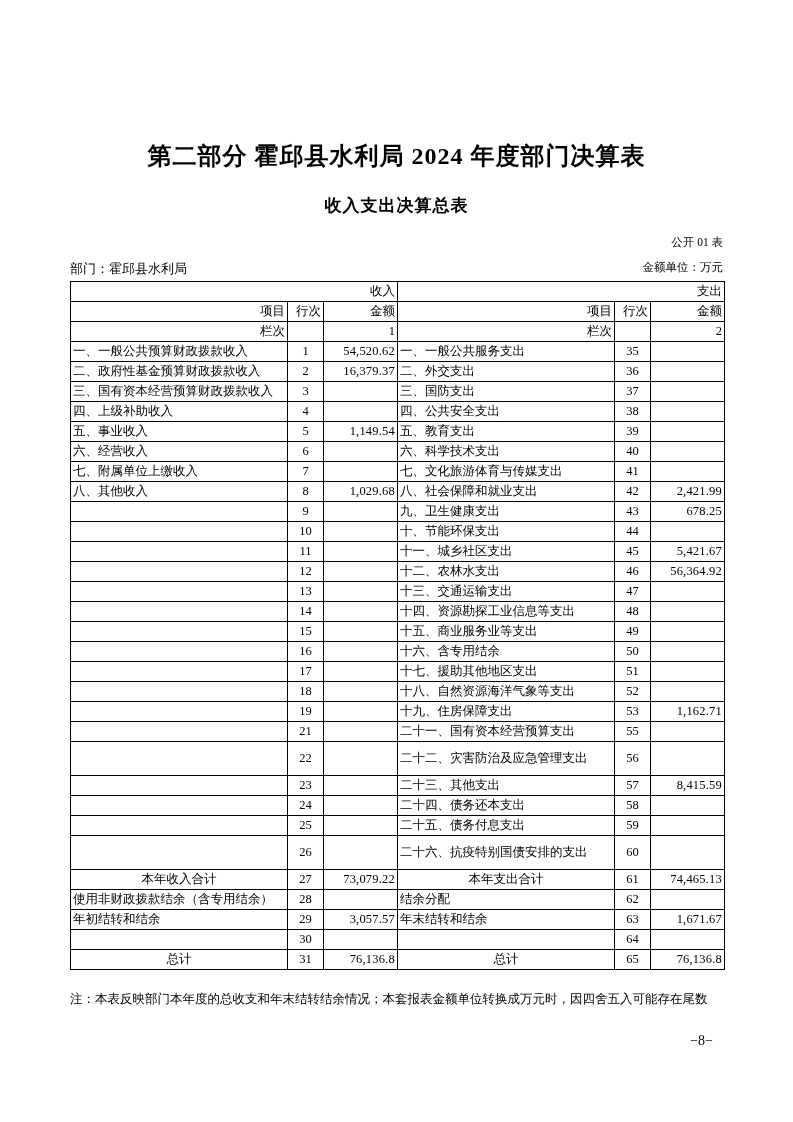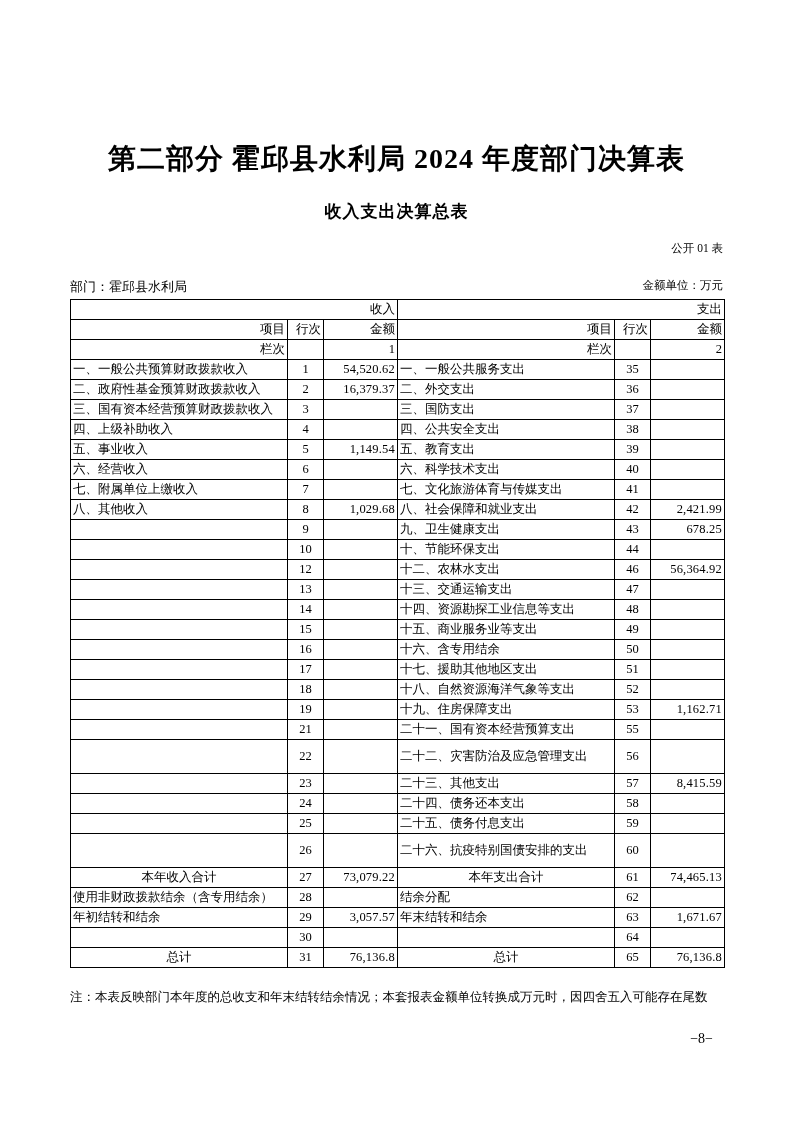--- a/index.html
+++ b/index.html
@@ -17,21 +17,21 @@
   .page {
     position: absolute;
     left: 0; top: 0;
     width: 793px;
     height: 1122px;
     box-sizing: border-box;
     padding: 0 70px;
   }
   .title {
     text-align: center;
-    font-size: 28px;
+    font-size: 24px;
     font-weight: bold;
     margin-top: 140px;
     letter-spacing: 1px;
   }
   .subtitle {
     text-align: center;
     font-size: 17px;
     font-weight: bold;
     margin-top: 22px;
     letter-spacing: 1px;
@@ -43,21 +43,21 @@
   }
   .meta-right {
     position: absolute;
     right: 0;
     top: 0;
     font-size: 11.5px;
   }
   .meta-row2 {
     position: relative;
     height: 18px;
-    margin-top: 20px;
+    margin-top: 8px;
   }
   .dept {
     font-size: 13px;
   }
   .unit {
     position: absolute;
     right: 0;
     top: 1px;
     font-size: 11.5px;
   }
@@ -217,20 +217,28 @@
         <tr>
           <td></td>
           <td class="c-row">10</td>
           <td class="c-amt amt-num"></td>
           <td>十、节能环保支出</td>
           <td class="c-row">44</td>
           <td class="c-amt amt-num"></td>
         </tr>
         <tr>
           <td></td>
+          <td class="c-row">11</td>
+          <td class="c-amt amt-num"></td>
+          <td>十一、城乡社区支出</td>
+          <td class="c-row">45</td>
+          <td class="c-amt amt-num">5,421.67</td>
+        </tr>
+        <tr>
+          <td></td>
           <td class="c-row">12</td>
           <td class="c-amt amt-num"></td>
           <td>十二、农林水支出</td>
           <td class="c-row">46</td>
           <td class="c-amt amt-num">56,364.92</td>
         </tr>
         <tr>
           <td></td>
           <td class="c-row">13</td>
           <td class="c-amt amt-num"></td>

